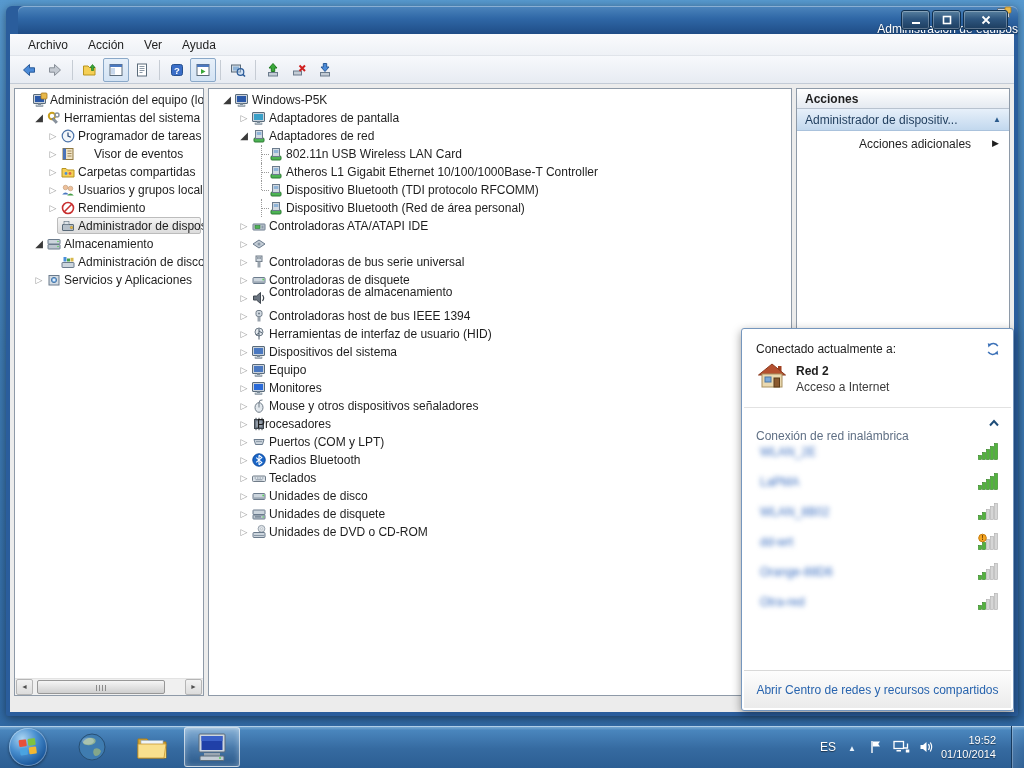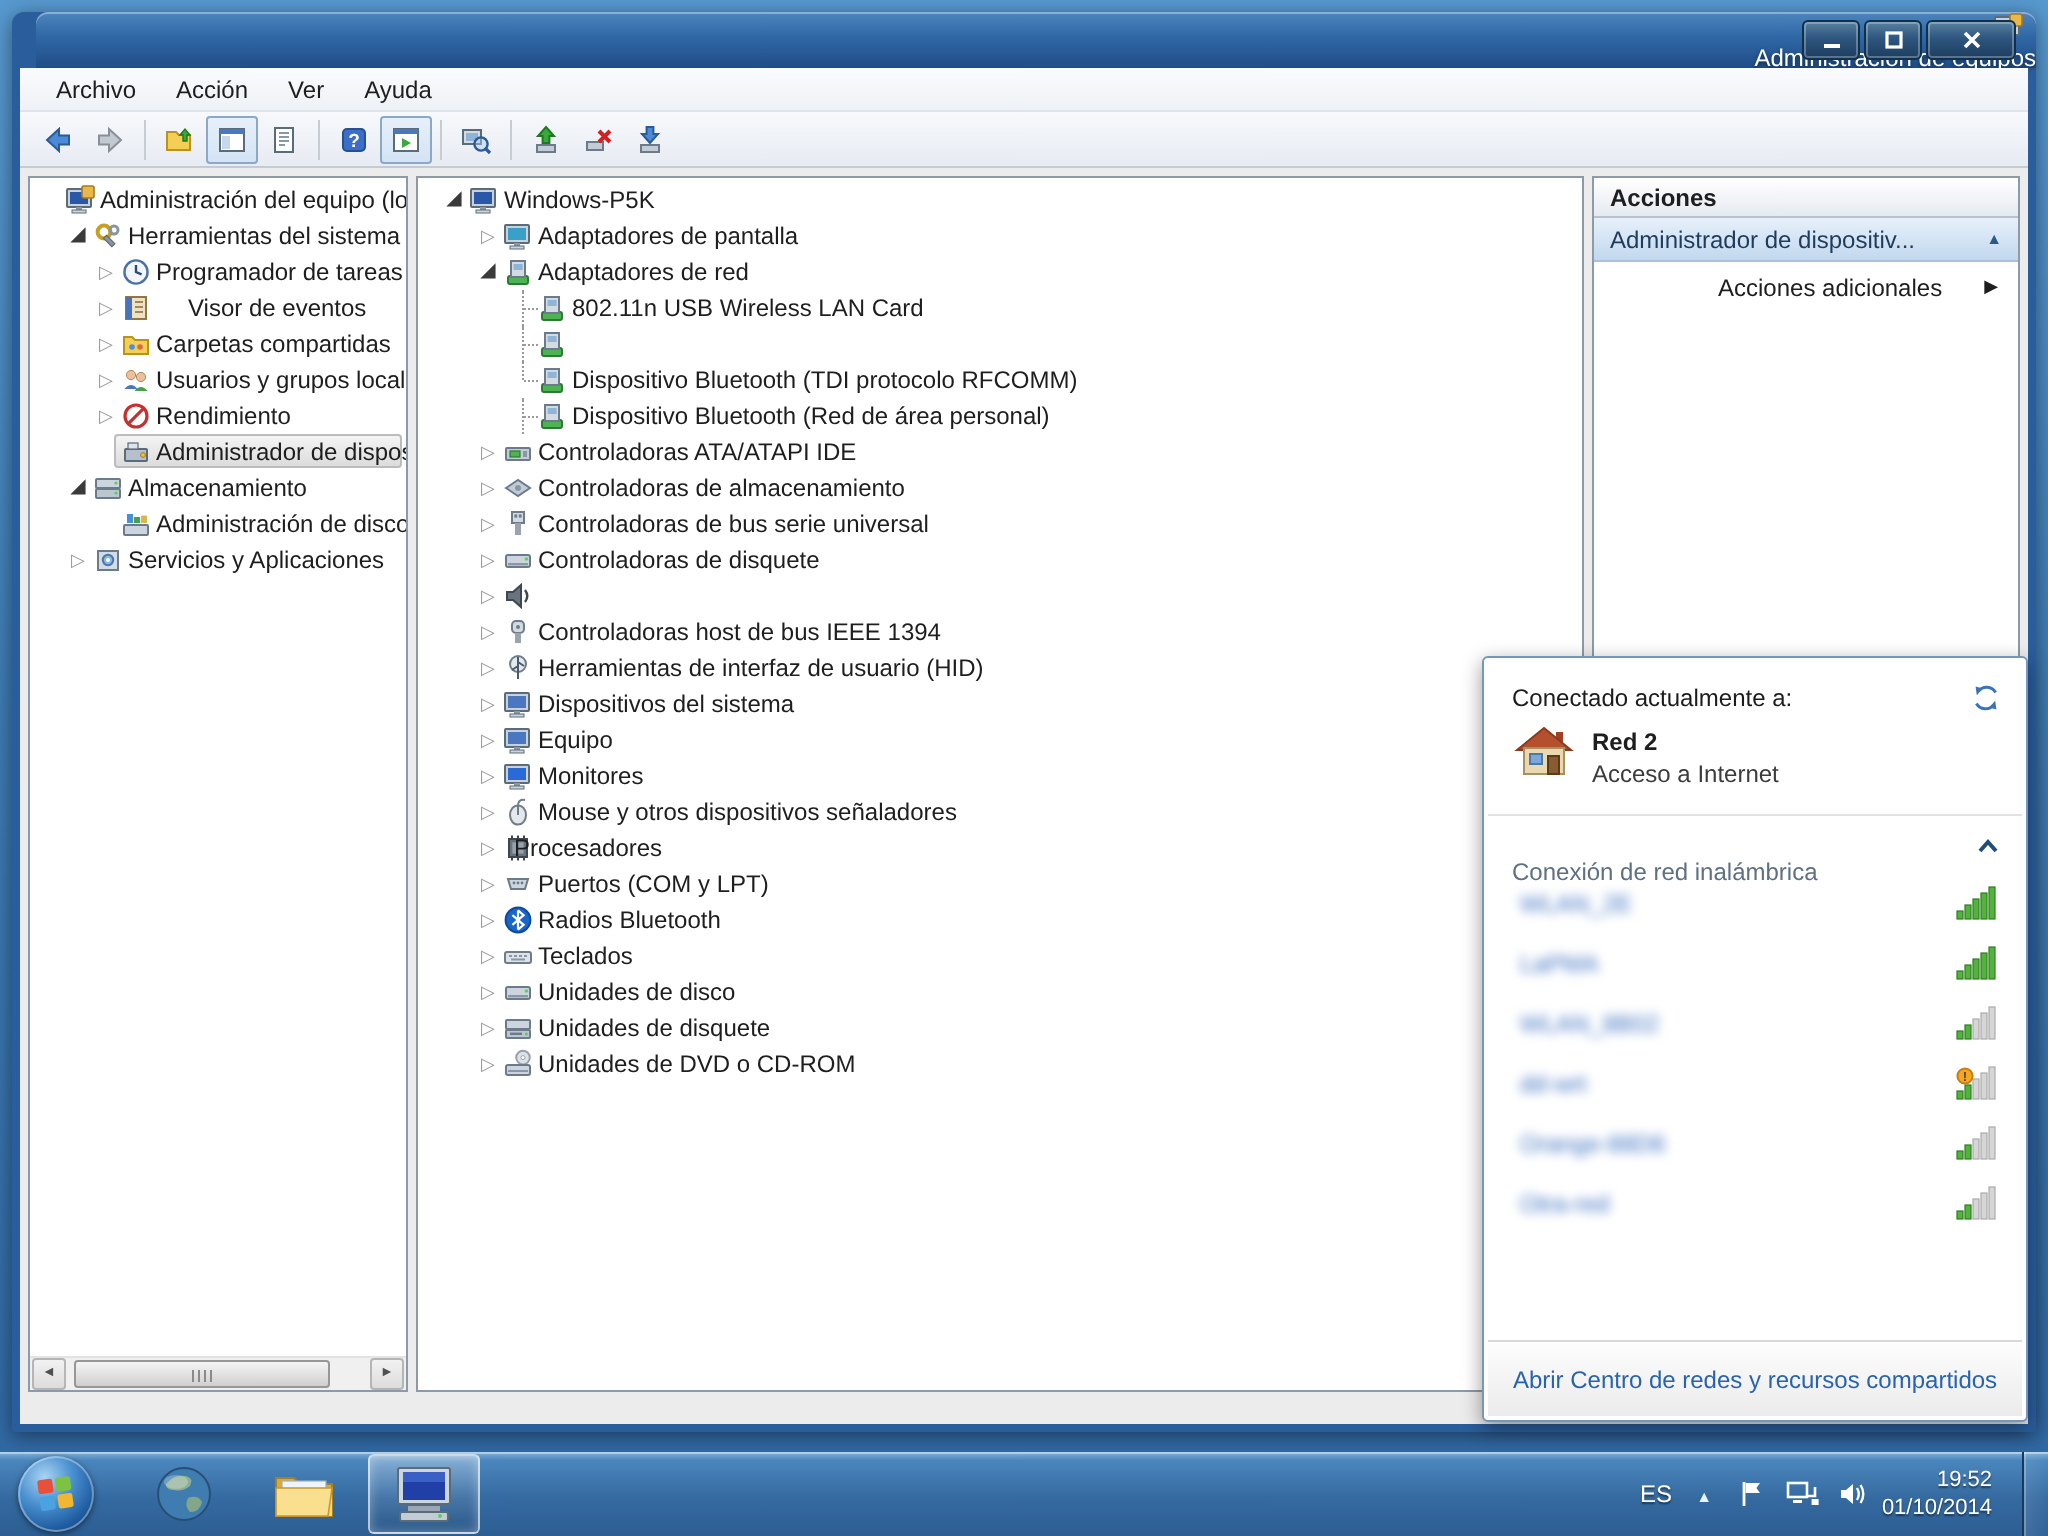--- a/index.html
+++ b/index.html
@@ -462,20 +462,21 @@
               <span class="tlab" style="left: 77px;">802.11n USB Wireless LAN Card</span>
             </div>
             <div class="trow g">
               <span class="tico" style="left: 59px;">
                 <svg width="16" height="16" viewBox="0 0 16 16">
                   <rect x="3" y="10" width="10" height="4" rx="1" fill="#4db354" stroke="#2c7a33"></rect>
                   <rect x="4.5" y="2.5" width="7" height="8" fill="#d2dae2" stroke="#6b7b8c"></rect>
                   <rect x="5.8" y="4" width="4.5" height="3" fill="#8fb4d8"></rect>
                 </svg>
               </span>
+              <span class="tlab" style="left: 77px;">Atheros L1 Gigabit Ethernet 10/100/1000Base-T Controller</span>
             </div>
             <div class="trow g glast">
               <span class="tico" style="left: 59px;">
                 <svg width="16" height="16" viewBox="0 0 16 16">
                   <rect x="3" y="10" width="10" height="4" rx="1" fill="#4db354" stroke="#2c7a33"></rect>
                   <rect x="4.5" y="2.5" width="7" height="8" fill="#d2dae2" stroke="#6b7b8c"></rect>
                   <rect x="5.8" y="4" width="4.5" height="3" fill="#8fb4d8"></rect>
                 </svg>
               </span>
               <span class="tlab" style="left: 77px;">Dispositivo Bluetooth (TDI protocolo RFCOMM)</span>
@@ -502,21 +503,21 @@
               <span class="tlab" style="left: 60px;">Controladoras ATA/ATAPI IDE</span>
             </div>
             <div class="trow">
               <span class="exp" style="left: 29px;">▷</span>
               <span class="tico" style="left: 42px;">
                 <svg width="16" height="16" viewBox="0 0 16 16">
                   <path d="M2 8 L8 4 L14 8 L8 12 Z" fill="#c3ccd5" stroke="#6b7b8c"></path>
                   <circle cx="8" cy="8" r="1.5" fill="#8a98a6"></circle>
                 </svg>
               </span>
-              <span class="tlab" style="left: 60px;">Controladoras de almacenamiento</span>
+              <span class="tlab" style="left: 60px; margin-top: 48px;">Controladoras de almacenamiento</span>
             </div>
             <div class="trow">
               <span class="exp" style="left: 29px;">▷</span>
               <span class="tico" style="left: 42px;">
                 <svg width="16" height="16" viewBox="0 0 16 16">
                   <rect x="5" y="2" width="6" height="5.5" fill="#d2dae2" stroke="#707c88"></rect>
                   <rect x="6.2" y="3.2" width="1.4" height="1.6" fill="#707c88"></rect>
                   <rect x="8.4" y="3.2" width="1.4" height="1.6" fill="#707c88"></rect>
                   <rect x="6.5" y="7.5" width="3" height="6" fill="#9aa4ae"></rect>
                 </svg>

